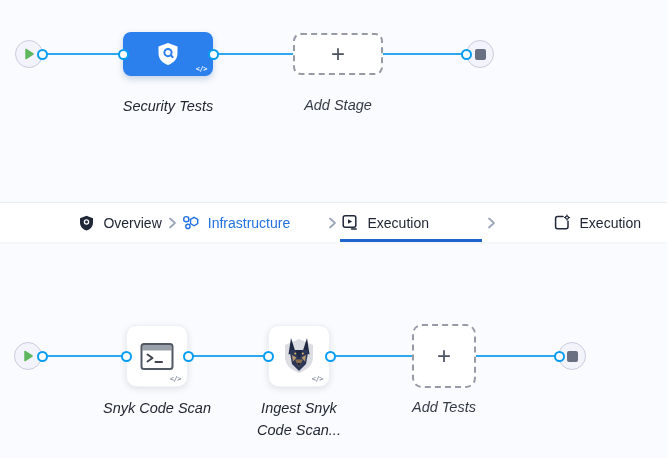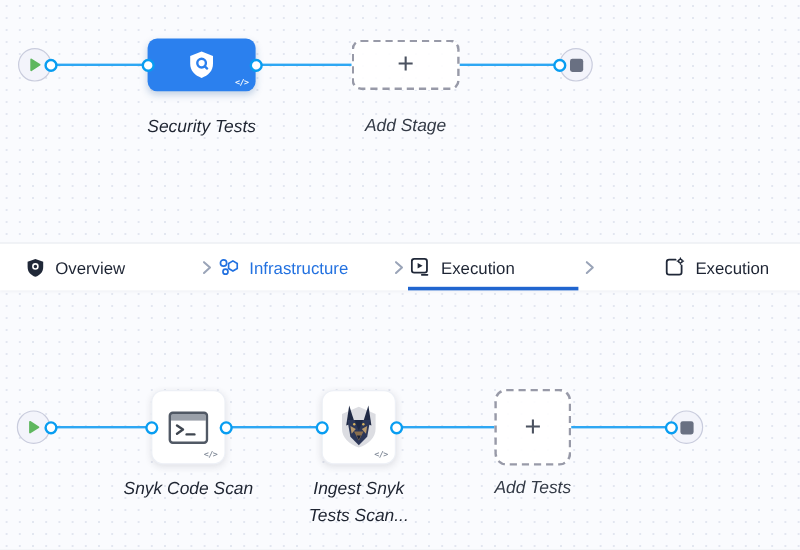--- a/index.html
+++ b/index.html
@@ -60,21 +60,21 @@
   .tabbar {
     position:absolute; left:0; top:202px; width:667px; height:40px;
     background:#ffffff; border-top:1px solid #e8ebf1;
     box-shadow:0 1px 2px rgba(96,97,112,0.06);
     display:flex; align-items:stretch; z-index:5;
   }
   .tab {
     position:relative; flex:1 1 0; display:flex; align-items:center; justify-content:flex-start;
     gap:9px; font-size:14px; font-weight:500; color:#1d2433; cursor:pointer;
   }
-  .tab.first { justify-content:flex-start; padding-left:12px;margin-left:10px; }
+  .tab.first { justify-content:flex-end; padding-left:12px;margin-left:10px; }
   .tab.last  { justify-content:flex-end;  padding-right:26px; }
   .tab.link-blue { color:#2271e0; }
   .tab.active::after {
     content:""; position:absolute; left:50%; transform:translateX(-50%);
     bottom:0; width:142px; height:3px; background:#2065cf;
   }
   .tab-sep { flex:0 0 20px; display:flex; align-items:center; justify-content:center; }
   .icon { display:flex; align-items:center; justify-content:center; }
 </style>
 </head>
@@ -246,17 +246,17 @@
   <div class="port" style="left:36.5px;  top:350.5px;"></div>
   <div class="port" style="left:120.5px; top:350.5px;"></div>
   <div class="port" style="left:182.5px; top:350.5px;"></div>
   <div class="port" style="left:262.5px; top:350.5px;"></div>
   <div class="port" style="left:324.5px; top:350.5px;"></div>
   <div class="port" style="left:553.5px; top:350.5px;"></div>
 
   <div class="node-label" style="left:95px; top:397px; width:124px;">Snyk Code Scan</div>
   <div class="node-label" style="left:249px; top:397px; width:100px;">
     <span style="display:block;">Ingest Snyk</span>
-    <span style="display:block;">Tests Scan...</span>
+    <span style="display:block;">Code Scan...</span>
   </div>
   <div class="node-label muted" style="left:404px; top:396px; width:80px;">Add Tests</div>
 
 </div>
 
 </body></html>

